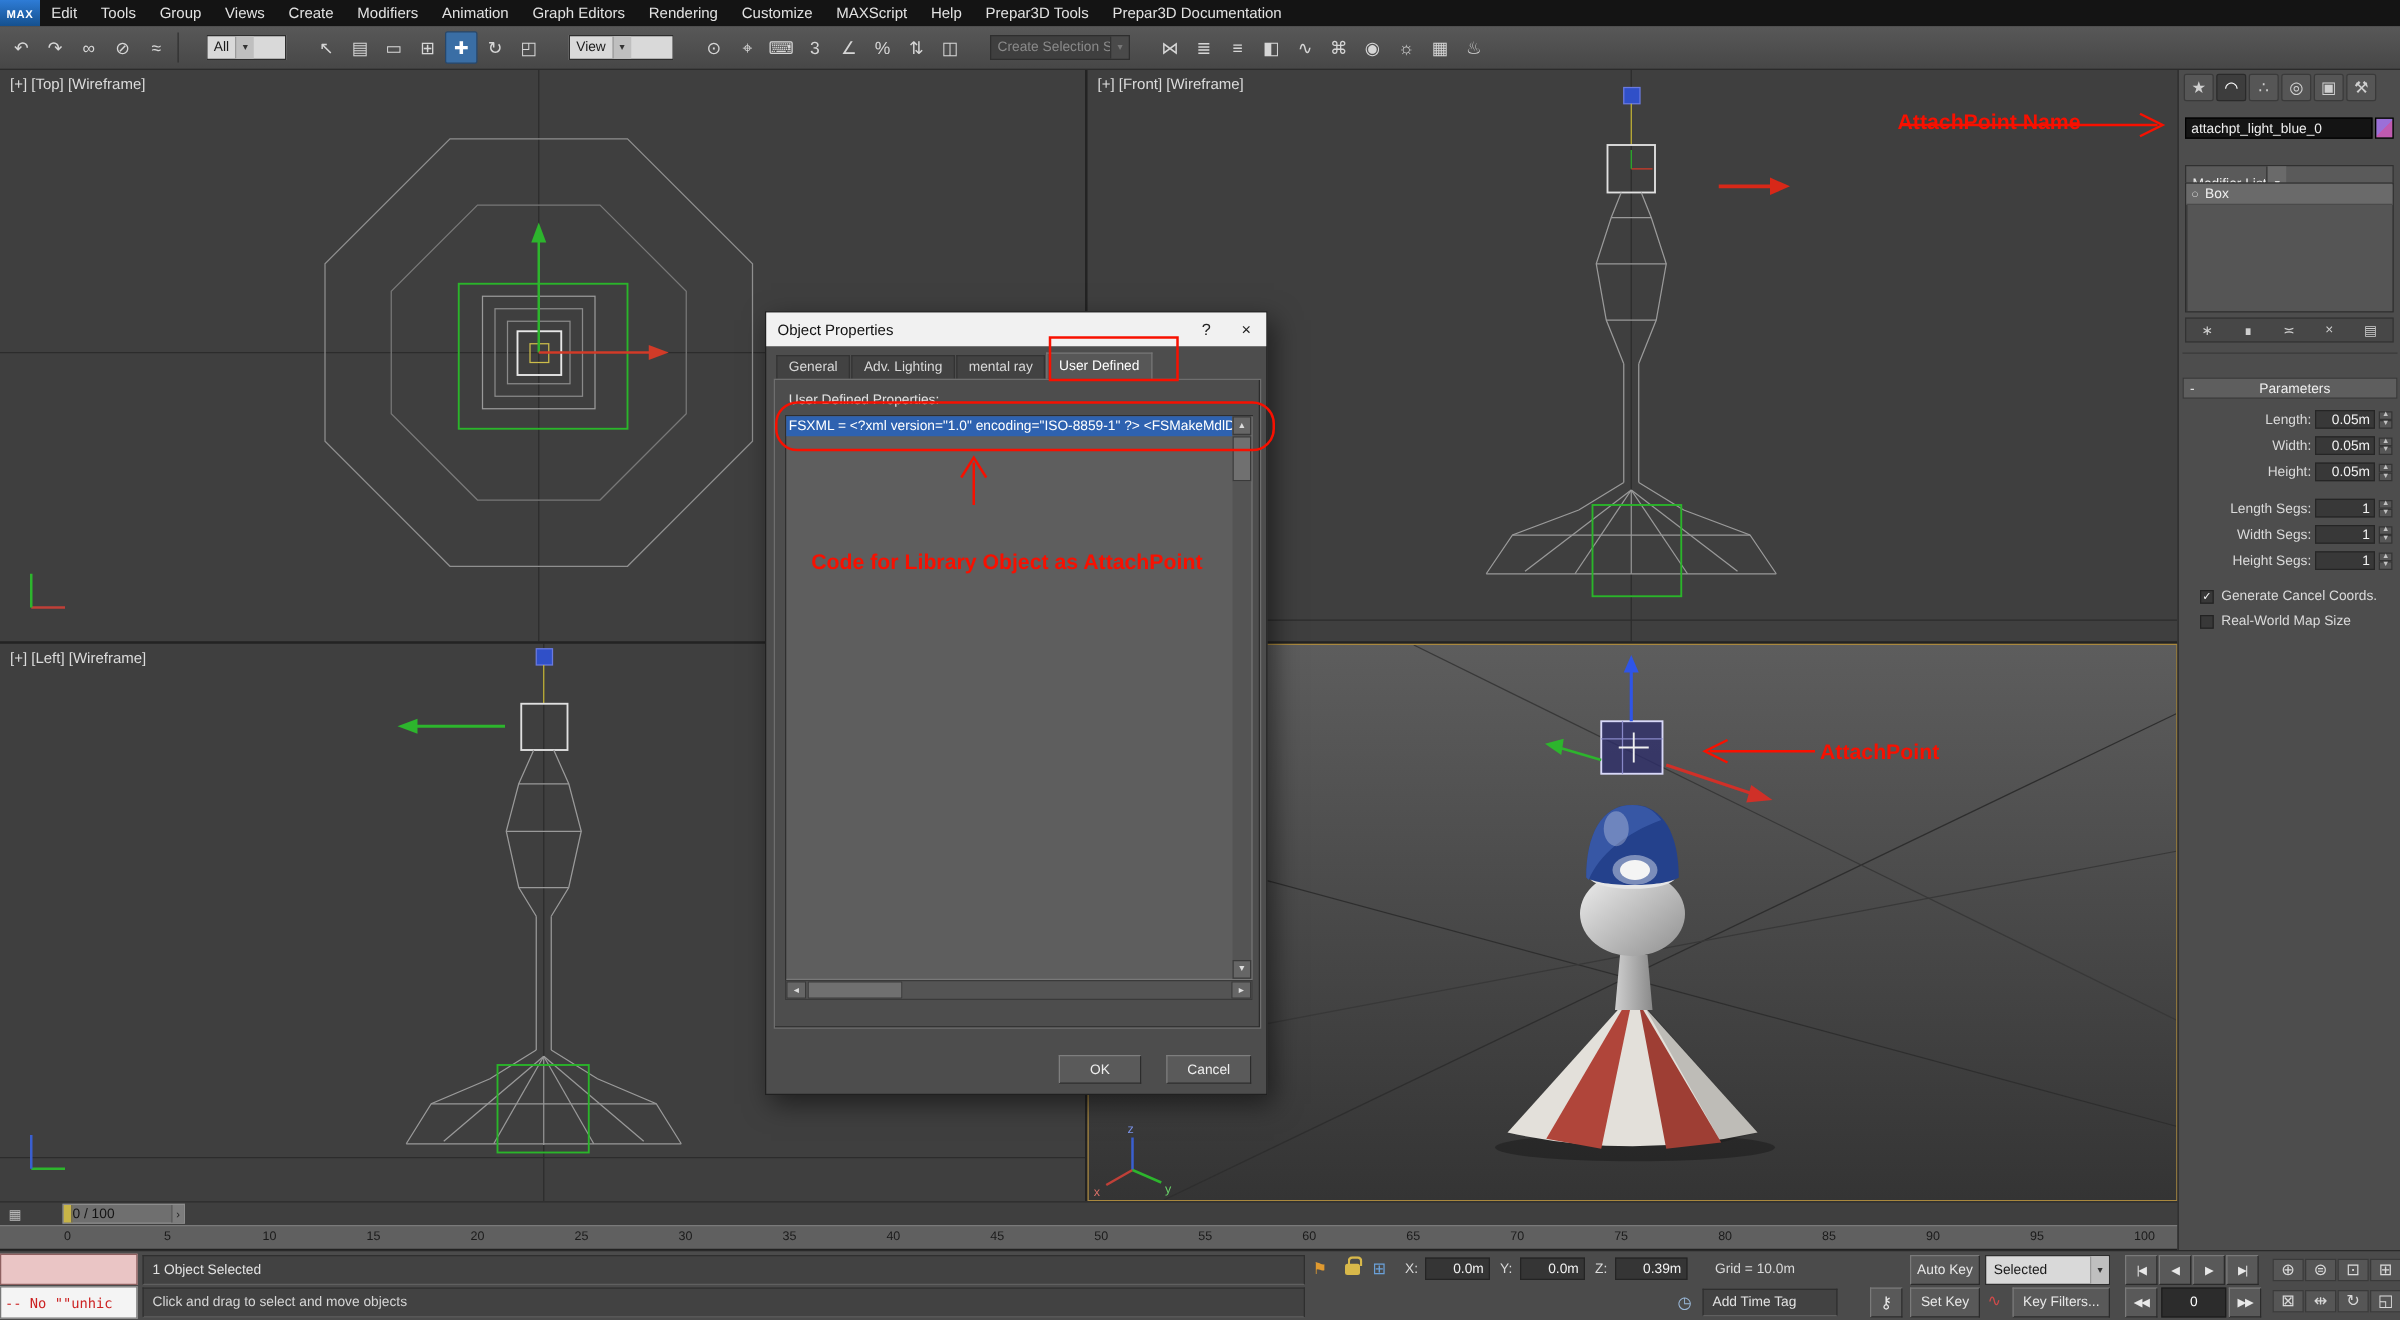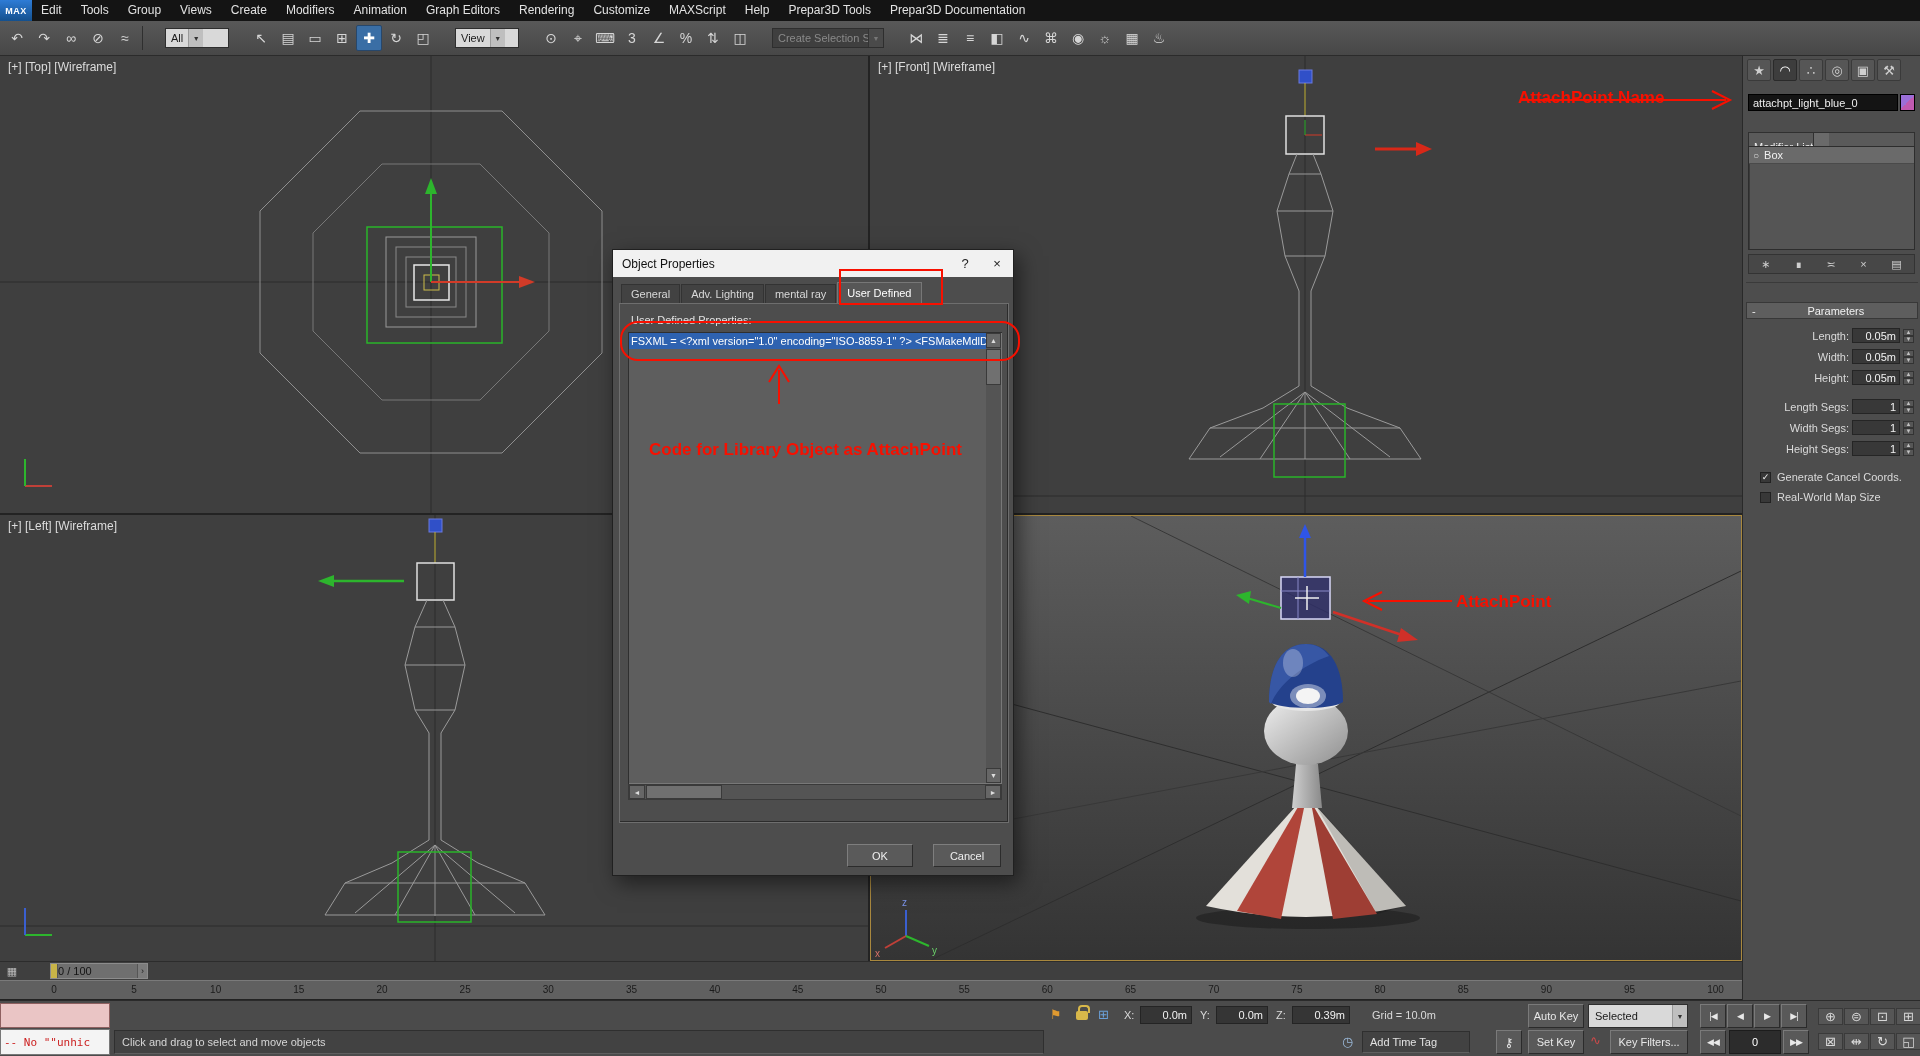--- a/index.html
+++ b/index.html
@@ -177,21 +177,21 @@
     <div class="tb-group">
 
     <span class="tbicon">↖</span>
         <span class="tbicon">▤</span>
         <span class="tbicon">▭</span>
         <span class="tbicon">⊞</span>
         <span class="tbicon active">✚</span>
         <span class="tbicon">↻</span>
         <span class="tbicon">◰</span>
       </div>
-    <div class="tb-combo" style="width:64px">
+    <div class="tb-combo" style="width:84px">
       <span class="cmb-text">View</span>
       <span class="arrow">▼</span>
     </div>
     <div class="tb-group">
 
     <span class="tbicon">⊙</span>
         <span class="tbicon">⌖</span>
         <span class="tbicon">⌨</span>
         <span class="tbicon">3</span>
         <span class="tbicon">∠</span>
@@ -553,20 +553,21 @@
         <span>85</span>
         <span>90</span>
         <span>95</span>
         <span>100</span>
       </div>
   </div>
 
   <div class="statusbar">
     <div class="sb listener-pink"></div>
     <div class="sb listener-white">-- No ""unhic</div>
+    <div class="sb sunken status-field">1 Object Selected</div>
     <div class="sb sunken prompt-field">Click and drag to select and move objects</div>
     <span class="sb flag-icon">⚑</span>
     <span class="sb lockbox">
         <span class="lock"></span>
       </span>
     <span class="sb gridtoggle">⊞</span>
     <span class="sb coord-label" style="left:1124px">X:</span>
     <span class="sb sunken coord-field" style="left:1140px;width:52px">0.0m</span>
     <span class="sb coord-label" style="left:1200px">Y:</span>
     <span class="sb sunken coord-field" style="left:1216px;width:52px">0.0m</span>

